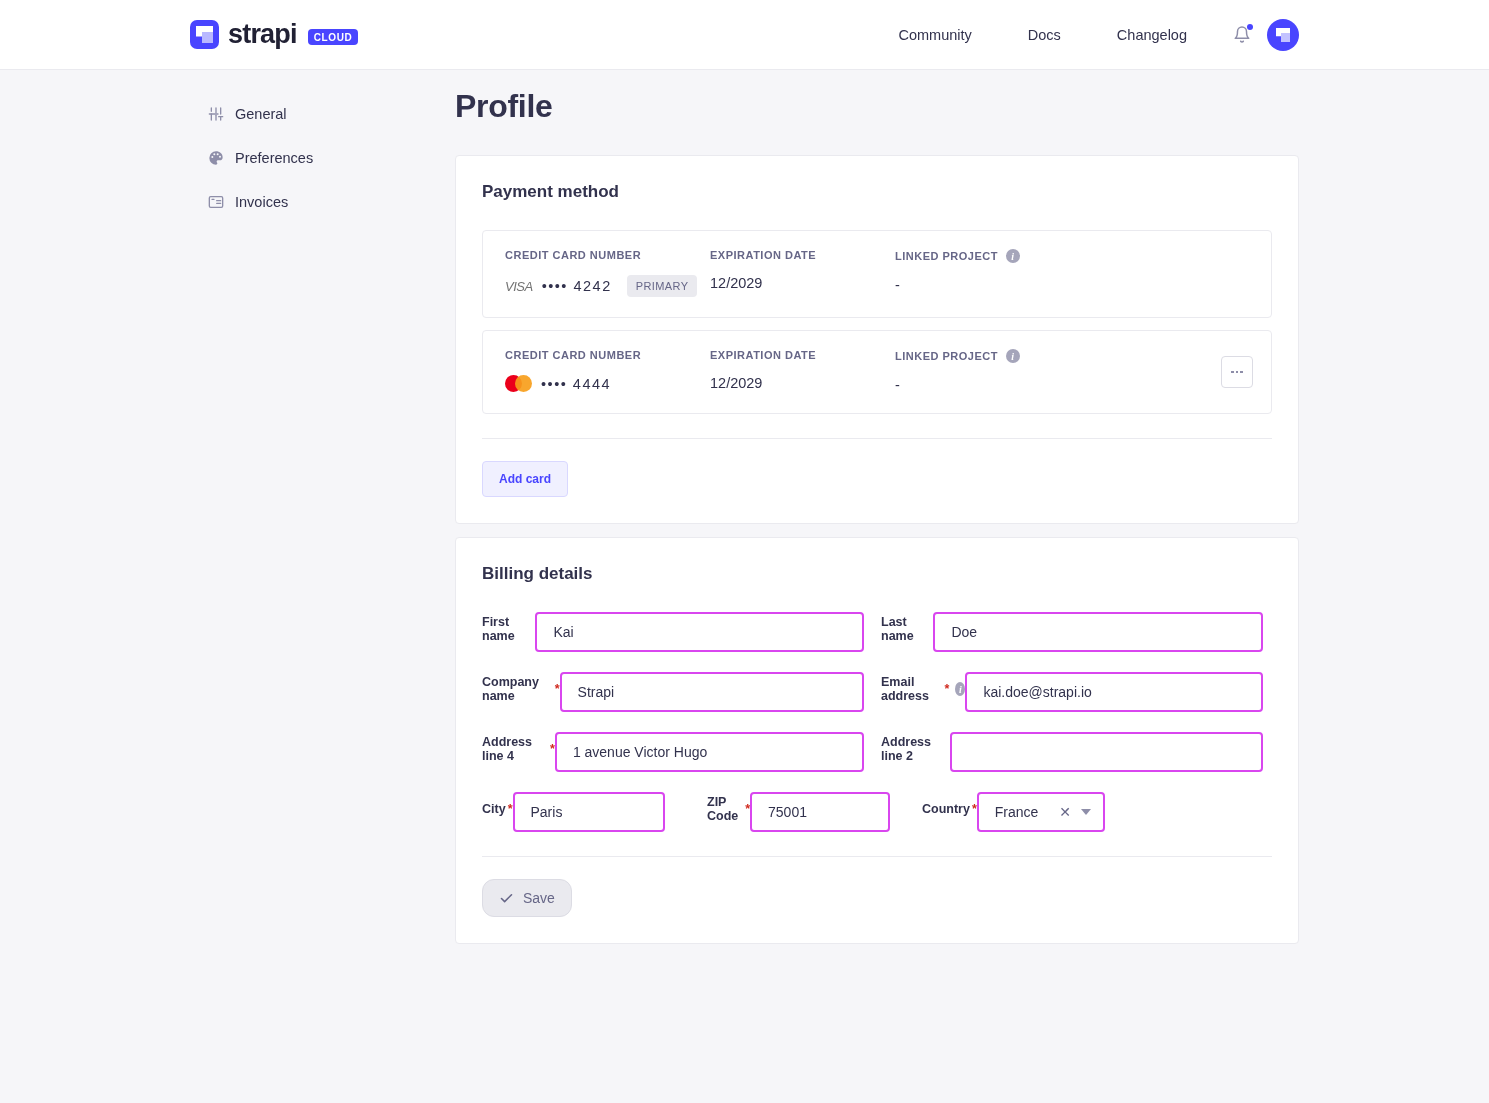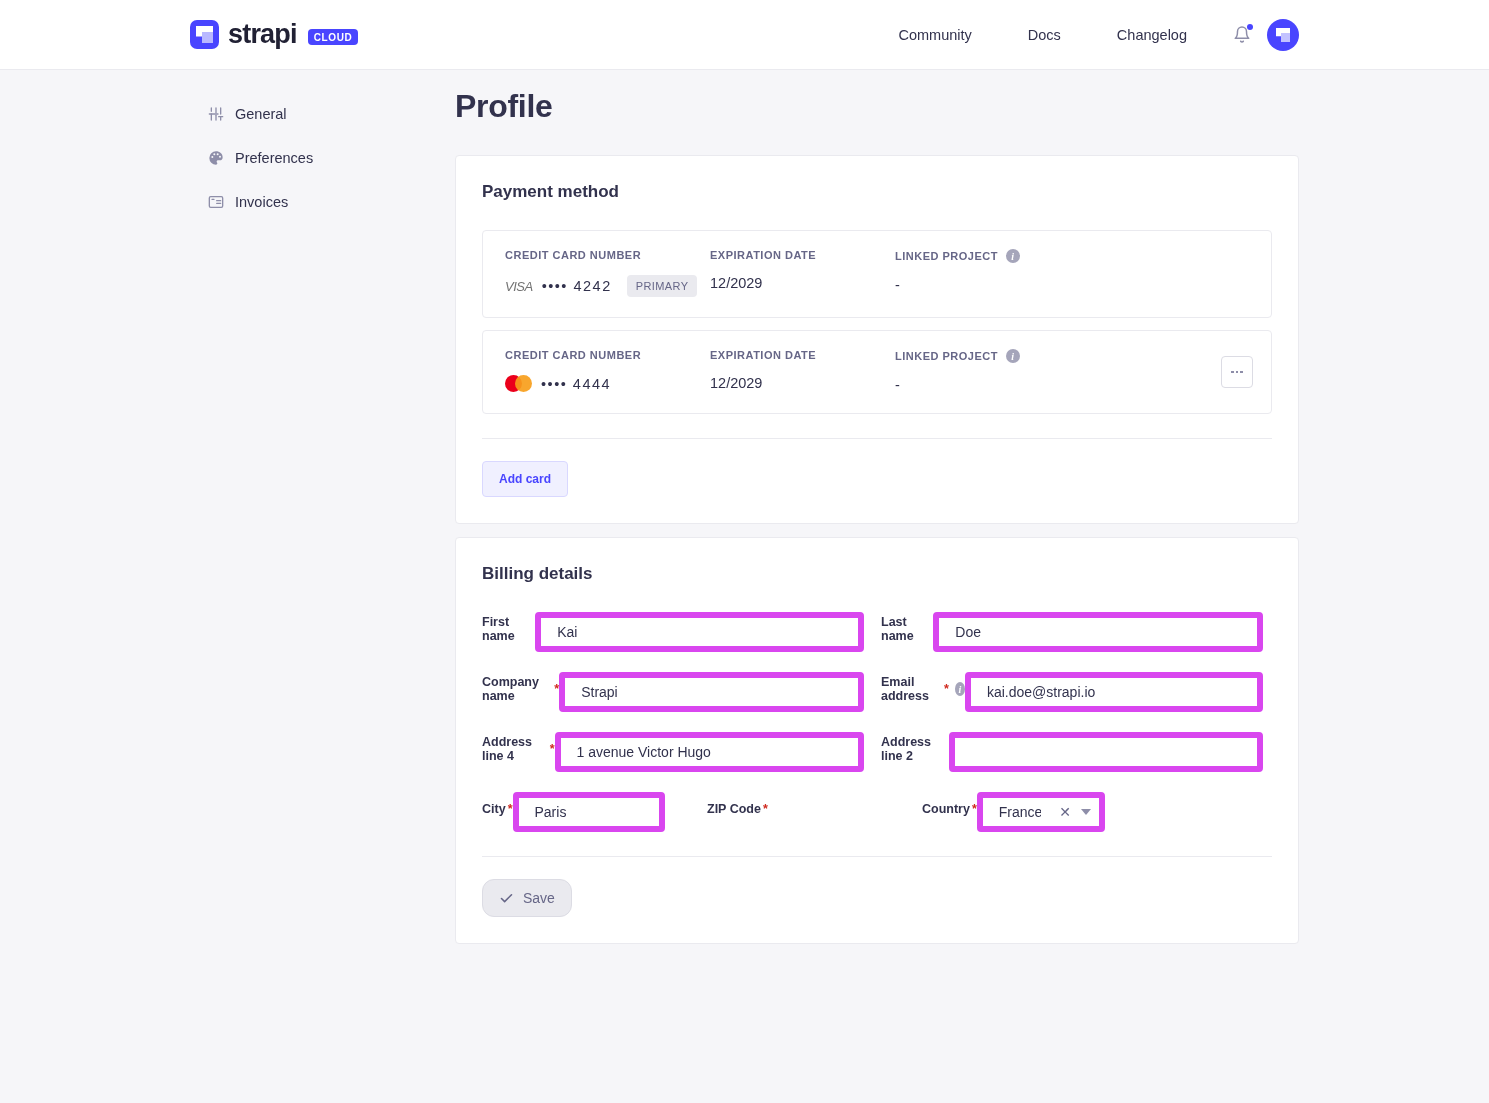--- a/index.html
+++ b/index.html
@@ -165,21 +165,21 @@
   .f-half { width: 382px; }
   .f-city { width: 183px; }
   .f-zip  { width: 183px; }
   .f-country { width: 183px; }
   .f-label {
     font-size: 12.5px; font-weight: bold; color: #32324d;
     margin-bottom: 6px; display: flex; align-items: center; gap: 6px;
   }
   .req { color: #d02b20; margin-left: -4px; }
   .f-input {
-    height: 40px; border: 6px solid #d946ef; border-radius: 4px;
+    height: 40px; border: 2px solid #d946ef; border-radius: 4px;
     background: #ffffff; font-size: 14px; color: #32324d;
     padding: 0 16px; width: 100%;
     font-family: "Liberation Sans", sans-serif;
     outline: none;
   }
   .select-wrap { position: relative; }
   .select-wrap .f-input { padding-right: 58px; }
   .sel-clear {
     position: absolute; right: 34px; top: 50%; transform: translateY(-50%);
     color: #666687; font-size: 14px; cursor: pointer; line-height: 1;
@@ -371,20 +371,21 @@
             <span>City</span>
               <span class="req">*</span>
           </label>
           <input class="f-input" value="Paris" style="">
         </div>
         <div class="field f-zip" style="margin-left:25px;">
           <label class="f-label">
             <span>ZIP Code</span>
               <span class="req">*</span>
           </label>
+          <input class="f-input" value="75001" style="">
         </div>
         <div class="field f-country" style="margin-left:15px;">
           <label class="f-label">
             <span>Country</span>
               <span class="req">*</span>
           </label>
           <div class="select-wrap">
             <input class="f-input" value="France" style="">
             <span class="sel-clear">✕</span>
             <span class="sel-caret"></span>

